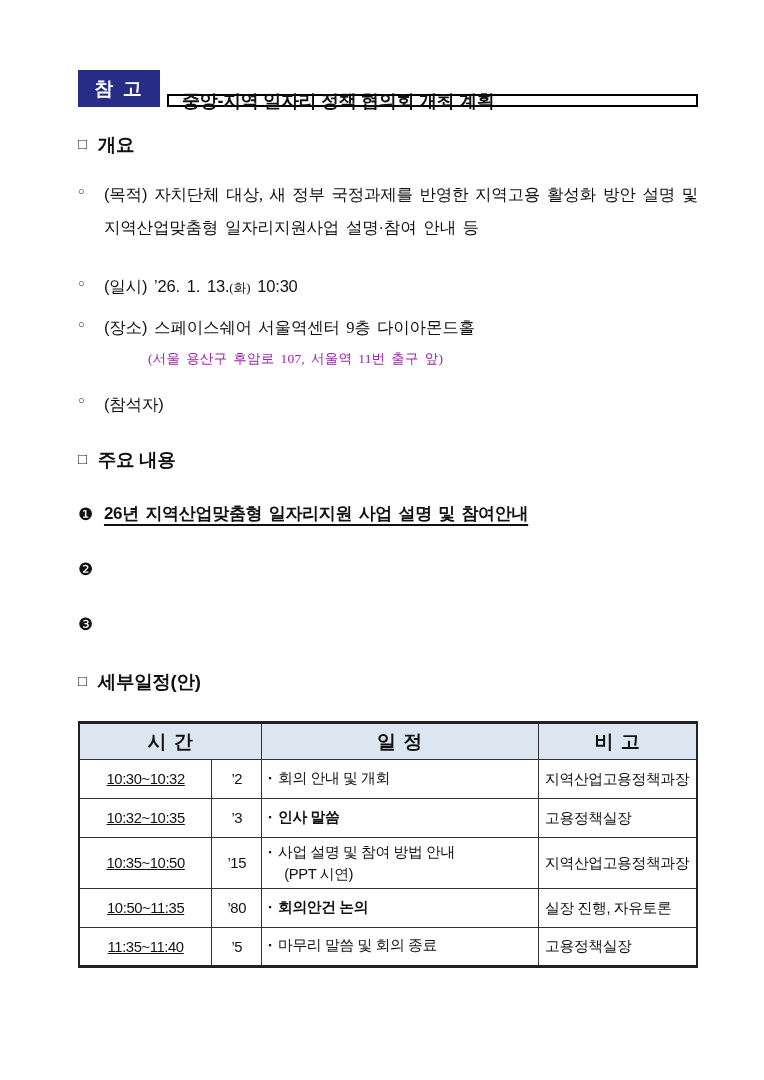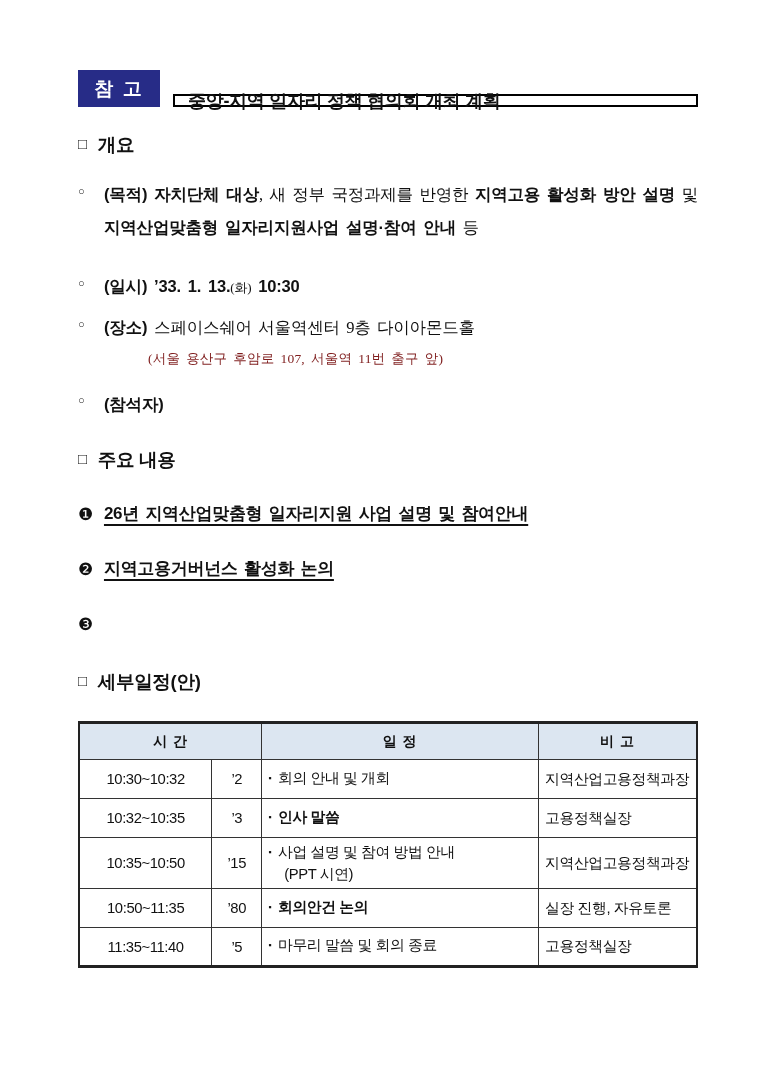--- a/index.html
+++ b/index.html
@@ -12,21 +12,21 @@
   .page{
     position:relative;
     width:764px;height:1080px;
     background:#fff;
     padding:70px 66px 0 78px;
     font-family:"Liberation Serif",serif;
     color:#111;
     overflow:hidden;
   }
   
-  .doc-header{display:flex;align-items:stretch;gap:13px;height:37px;}
+  .doc-header{display:flex;align-items:stretch;gap:7px;height:37px;}
   .badge{
     background:var(--badge-bg);color:#fff;
     font-family:"Liberation Sans",sans-serif;font-weight:bold;
     font-size:19px;letter-spacing:2px;
     width:82px;display:flex;align-items:center;justify-content:center;
     flex:0 0 auto;
   }
   .title-box{
     flex:1;border:2.5px solid #000;
     display:flex;align-items:center;
@@ -51,49 +51,49 @@
     font-size:11px;padding-top:7px;color:#222;
   }
   .li .tx{
     flex:1;font-size:16.5px;line-height:33px;
     text-align:justify;word-spacing:2.5px;letter-spacing:-0.2px;
   }
   .li .tx.noj{text-align:left;}
   .tx-flex{flex:1;display:flex;font-size:16.5px;line-height:34px;letter-spacing:-0.2px;}
   .tx-flex .lbl{white-space:nowrap;margin-right:0;}
   .tx-flex .cnt{flex:1;text-align:justify;word-spacing:1.5px;}
-  .b{font-family:"Liberation Sans",sans-serif;font-weight:bold;}
+  .b{font-family:"Liberation Sans",sans-serif;font-weight:normal;}
   .u{text-decoration:underline;text-underline-offset:4px;text-decoration-thickness:1.5px;}
   .s{font-size:13px;}
   .gap-purpose{margin-top:21px;}
   .gap-datetime{margin-top:26px;}
   .gap-venue{margin-top:7px;}
   .gap-attend{margin-top:13px;}
-  .venue-note{margin-left:44px;font-size:13.5px;line-height:30px;letter-spacing:0.2px;color:#7f1d1d;}
+  .venue-note{margin-left:44px;font-size:13.5px;line-height:30px;letter-spacing:0.2px;color:#a21caf;}
   
   .num-li{
     display:flex;gap:11px;margin-top:29px;
     font-family:"Liberation Sans",sans-serif;font-weight:bold;
     font-size:17px;line-height:26px;letter-spacing:-0.3px;
   }
   .num-li .num{font-family:"DejaVu Sans",sans-serif;font-weight:normal;font-size:17px;}
   .num-li .ntx{text-decoration:underline;text-underline-offset:5px;text-decoration-thickness:1.5px;word-spacing:2px;}
   
   table.sched{
     width:100%;border-collapse:collapse;margin-top:27px;
     font-family:"Liberation Sans",sans-serif;font-size:14.8px;
     border:2px solid #222;border-top-width:3.5px;border-bottom-width:3.5px;
   }
   table.sched th,table.sched td{border:1.3px solid var(--line);}
   table.sched th{
     background:var(--thead-bg);
-    height:37px;font-size:14px;font-weight:bold;letter-spacing:1px;
+    height:37px;font-size:19px;font-weight:bold;letter-spacing:1px;
   }
   table.sched td{height:39px;padding:4px 6px;letter-spacing:-0.4px;}
-  td.c-time{text-align:center;white-space:nowrap;}
+  td.c-time{text-align:center;white-space:nowrap;text-decoration:underline;}
   td.c-dur{text-align:center;white-space:nowrap;}
   td.c-item{text-align:left;padding-left:11px;}
   td.c-note{text-align:left;padding-left:2px;padding-right:2px;}
   .item-line{display:flex;align-items:baseline;line-height:21px;}
   .item-line .bullet{font-size:9px;margin-right:7px;transform:translateY(-2px);}
   .item-sub{padding-left:16px;line-height:19px;}
   .b2{font-weight:bold;}
 </style>
 </head>
 <body>
@@ -110,21 +110,21 @@
     <span>개요</span>
   </div>
 
   <div class="li gap-purpose">
     <span class="mk">○</span>
     <div class="tx"><span class="b">(목적) 자치단체 대상</span><span class="">, 새 정부 국정과제를 반영한 </span><span class="b">지역고용 활성화 방안 설명</span><span class=""> 및 </span><span class="b">지역산업맞춤형 일자리지원사업 설명·참여 안내</span><span class=""> 등</span></div>
   </div>
 
   <div class="li gap-datetime">
     <span class="mk">○</span>
-    <div class="tx noj"><span class="b">(일시) </span><span class="b">’33. 1. 13.</span><span class="s">(화)</span><span class="b"> 10:30</span></div>
+    <div class="tx noj"><span class="b">(일시) </span><span class="b">’26. 1. 13.</span><span class="s">(화)</span><span class="b"> 10:30</span></div>
   </div>
 
   <div class="li gap-venue">
     <span class="mk">○</span>
     <div class="tx noj">
       <span><span class="b">(장소) </span><span class="">스페이스쉐어 서울역센터 9층 다이아몬드홀</span></span>
       <div class="venue-note">(서울 용산구 후암로 107, 서울역 11번 출구 앞)</div>
     </div>
   </div>
 
@@ -139,21 +139,20 @@
     <span class="sq">□</span>
     <span>주요 내용</span>
   </div>
 
   <div class="num-li">
     <span class="num">❶</span>
     <span class="ntx">26년 지역산업맞춤형 일자리지원 사업 설명 및 참여안내</span>
   </div>
   <div class="num-li">
     <span class="num">❷</span>
-    <span class="ntx">지역고용거버넌스 활성화 논의</span>
   </div>
   <div class="num-li">
     <span class="num">❸</span>
   </div>
 
   <div class="sec-head mt-sched">
     <span class="sq">□</span>
     <span>세부일정(안)</span>
   </div>
 

